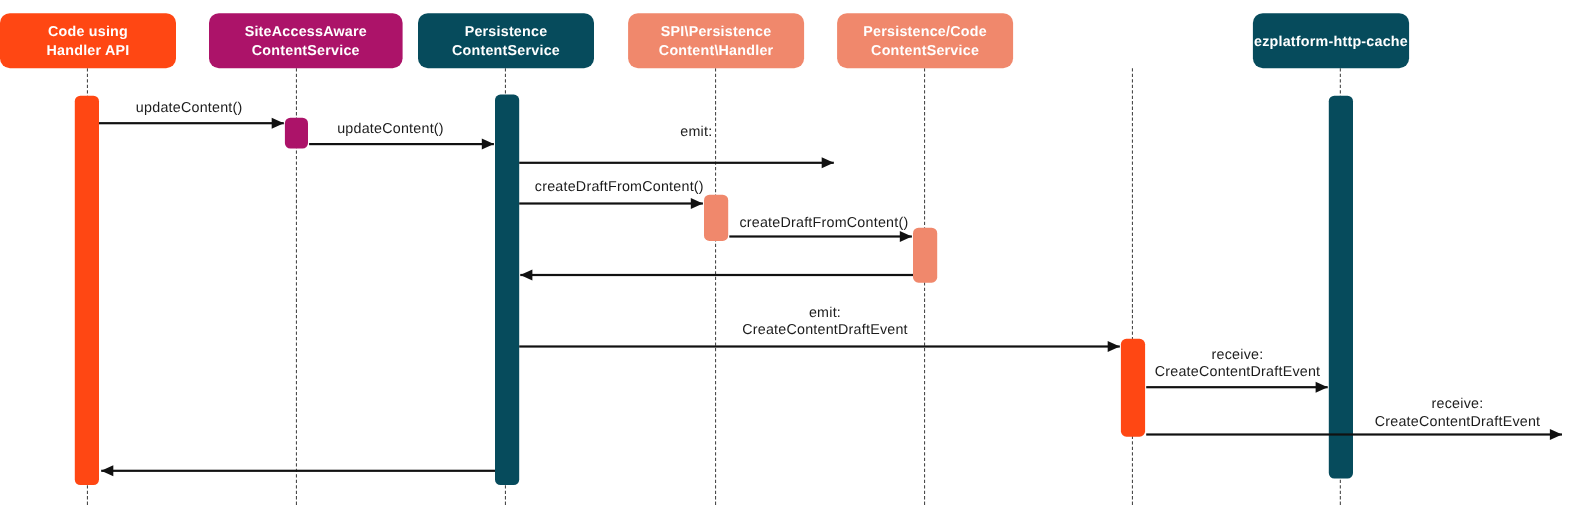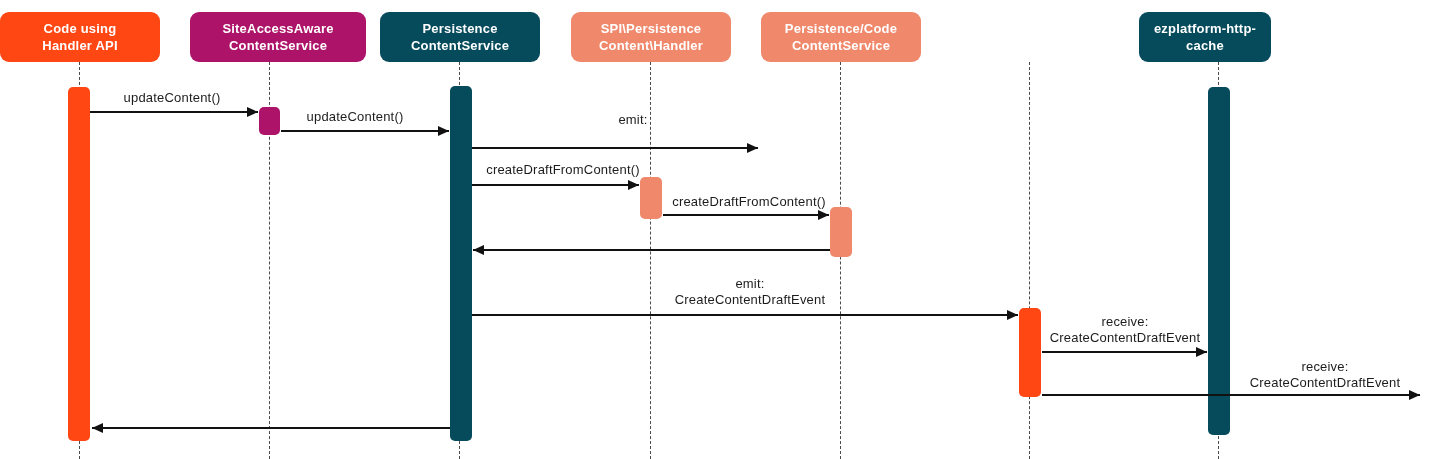--- a/index.html
+++ b/index.html
@@ -88,21 +88,21 @@
       <div>ContentService</div>
     </div>
     <div class="actor-header" style="left: 571px; top: 12px; width: 160px; height: 50px; border-radius: 9px; background: rgb(240, 136, 108); color: rgb(255, 255, 255);">
       <div>SPI\Persistence</div>
       <div>Content\Handler</div>
     </div>
     <div class="actor-header" style="left: 761px; top: 12px; width: 160px; height: 50px; border-radius: 9px; background: rgb(240, 136, 108); color: rgb(255, 255, 255);">
       <div>Persistence/Code</div>
       <div>ContentService</div>
     </div>
-    <div class="actor-header" style="left: 1139px; top: 12px; width: 132px; height: 50px; border-radius: 9px; background: rgb(6, 75, 92); color: rgb(255, 255, 255);">
+    <div class="actor-header" style="left: 1139px; top: 12px; width: 142px; height: 50px; border-radius: 9px; background: rgb(6, 75, 92); color: rgb(255, 255, 255);">
       <div>ezplatform-http-cache</div>
     </div>
     <div class="activation" style="left: 68px; top: 87px; width: 22px; height: 354px; background: rgb(255, 71, 19);"></div>
     <div class="activation" style="left: 259px; top: 107px; width: 21px; height: 28px; background: rgb(172, 19, 105);"></div>
     <div class="activation" style="left: 450px; top: 86px; width: 22px; height: 355px; background: rgb(6, 75, 92);"></div>
     <div class="activation" style="left: 640px; top: 177px; width: 22px; height: 42px; background: rgb(240, 136, 108);"></div>
     <div class="activation" style="left: 830px; top: 207px; width: 22px; height: 50px; background: rgb(240, 136, 108);"></div>
     <div class="activation" style="left: 1019px; top: 308px; width: 22px; height: 89px; background: rgb(255, 71, 19);"></div>
     <div class="activation" style="left: 1208px; top: 87px; width: 22px; height: 348px; background: rgb(6, 75, 92);"></div>
     <div class="msg-line" style="left: 90px; width: 168px; top: 111.25px; background: rgb(17, 17, 17);"></div>

